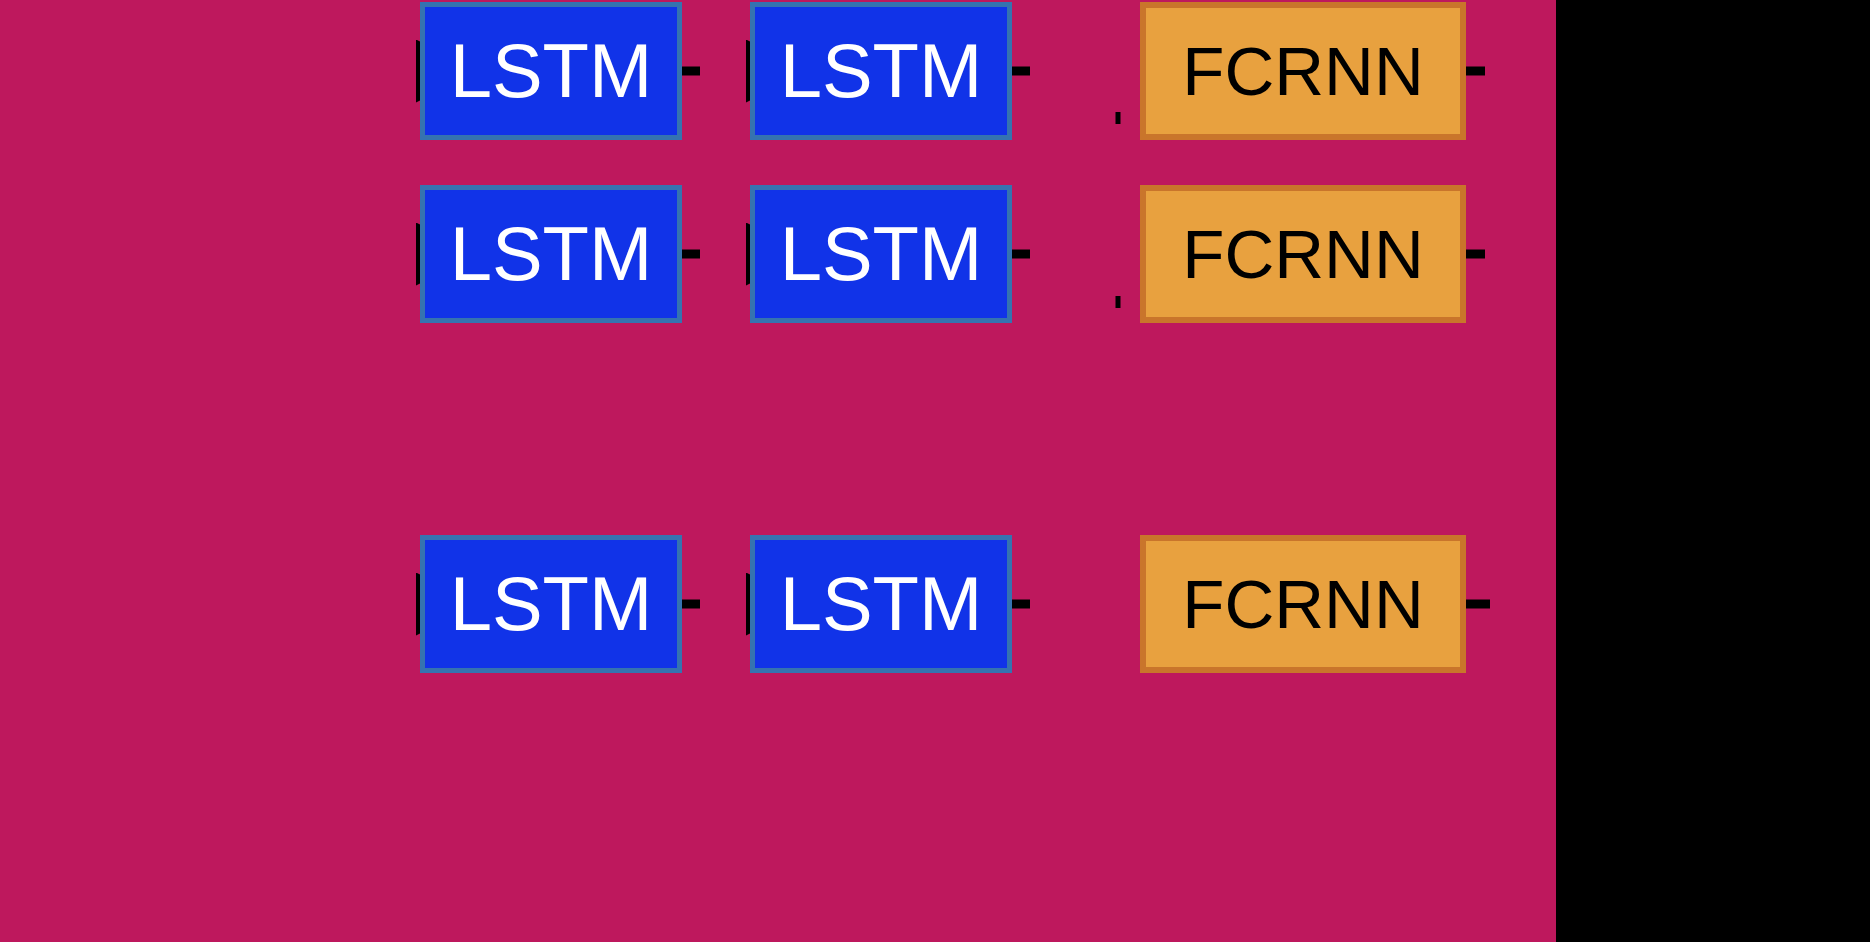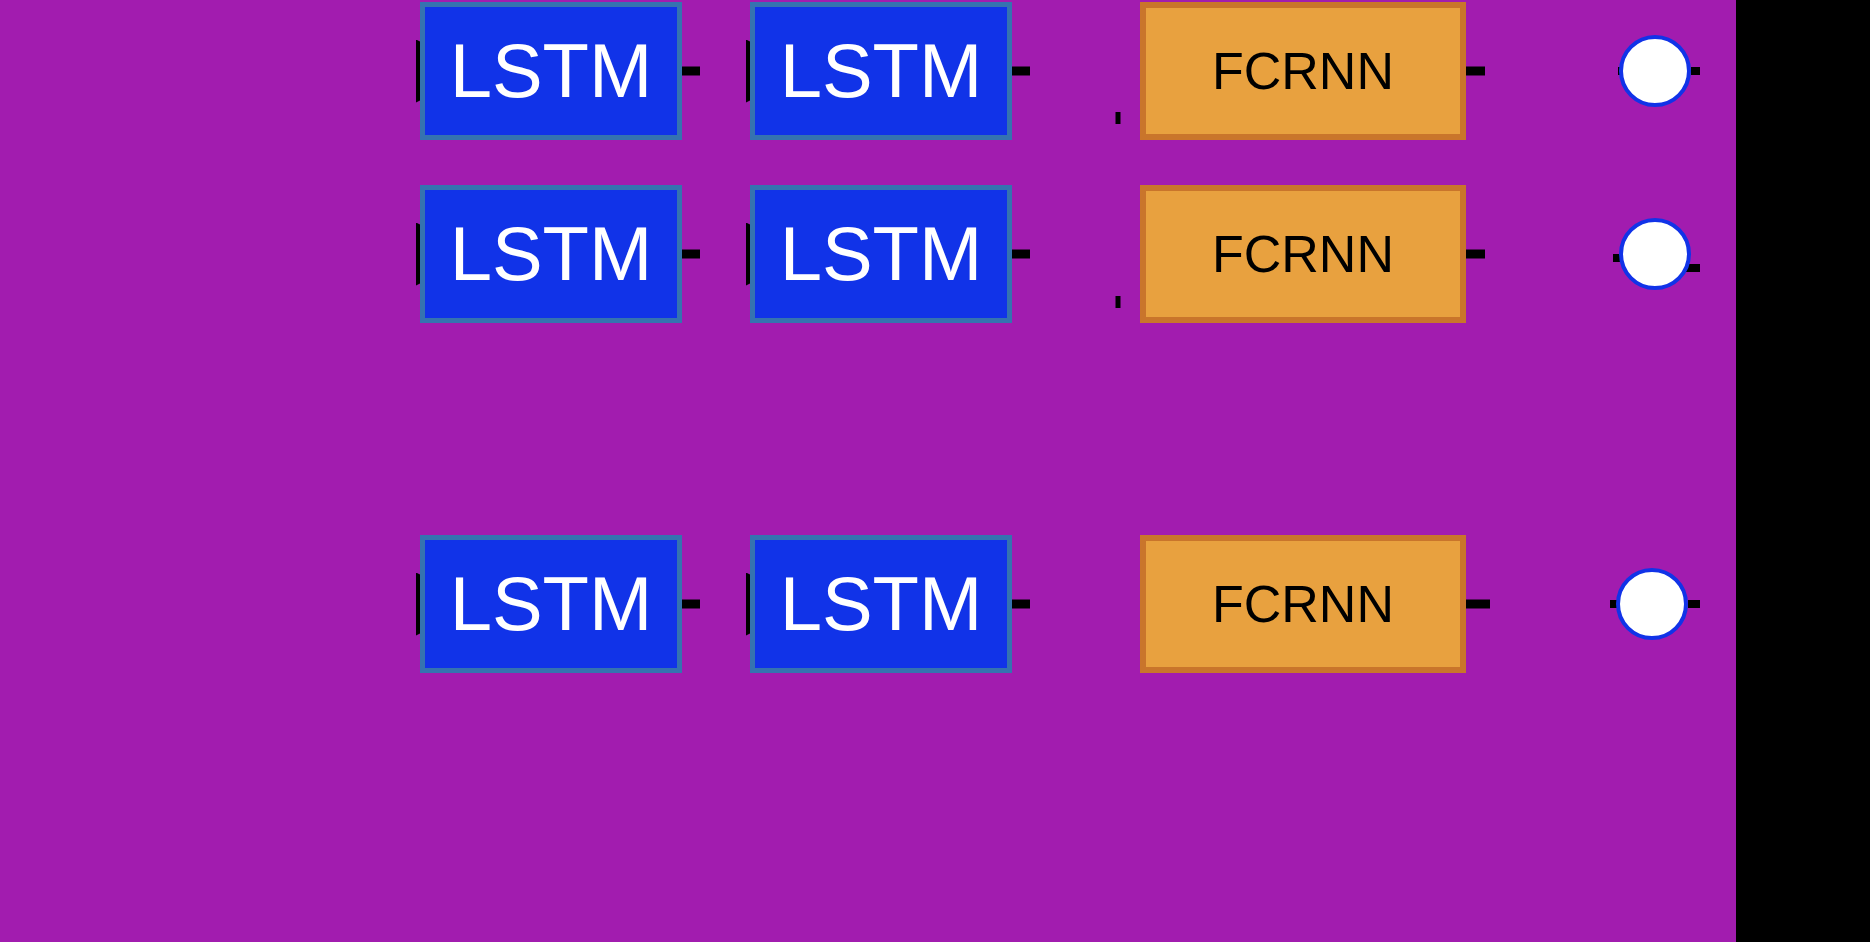--- a/index.html
+++ b/index.html
@@ -3,23 +3,23 @@
 <meta charset="utf-8">
 <title>RNN Architecture Diagram</title>
 <style>
   html, body {
     margin: 0;
     padding: 0;
     background: #000000;
   }
   #canvas {
     position: relative;
-    width: 1736px;
+    width: 1556px;
     height: 942px;
-    background: #a21caf;
+    background: #be185d;
     overflow: hidden;
     font-family: "Liberation Sans", sans-serif;
   }
   .node-box {
     position: absolute;
     box-sizing: border-box;
     display: flex;
     align-items: center;
     justify-content: center;
     line-height: 1;
@@ -27,21 +27,21 @@
   .lstm-box {
     background: #1133E8;
     border: 5px solid #3573B0;
     color: #FFFFFF;
     font-size: 76px;
   }
   .fcrnn-box {
     background: #E8A13F;
     border: 6px solid #C9752B;
     color: #000000;
-    font-size: 52px;
+    font-size: 69px;
   }
   .node-label {
     pointer-events: none;
     letter-spacing: 0px;
   }
   .circle-node {
     position: absolute;
     box-sizing: border-box;
     border-radius: 50%;
     border: 4px solid #1133E8;

